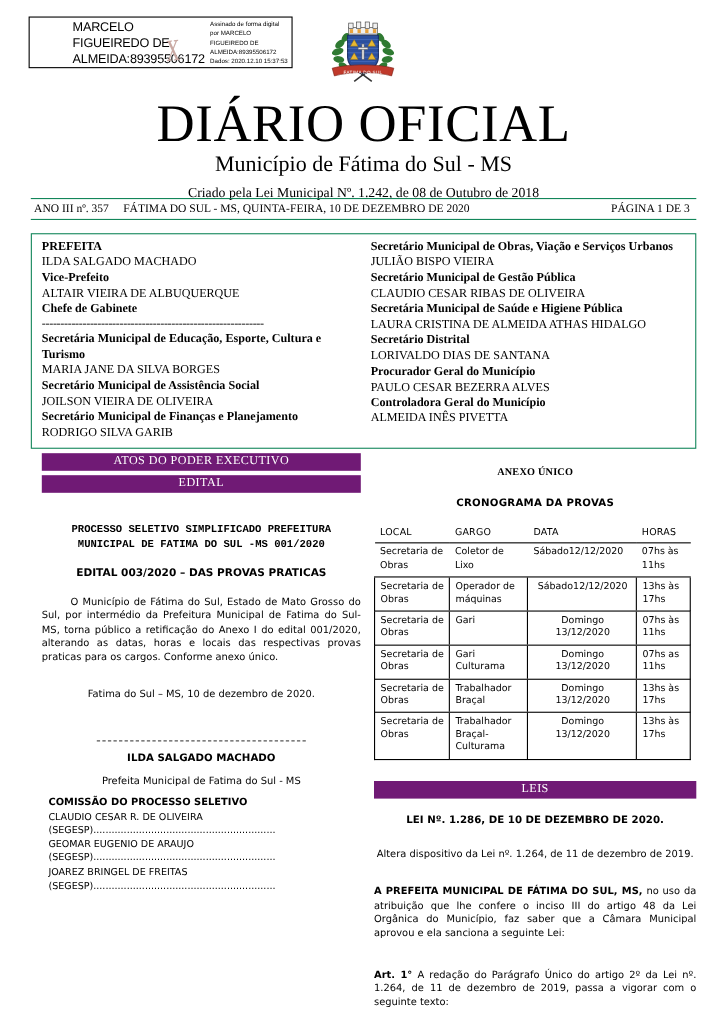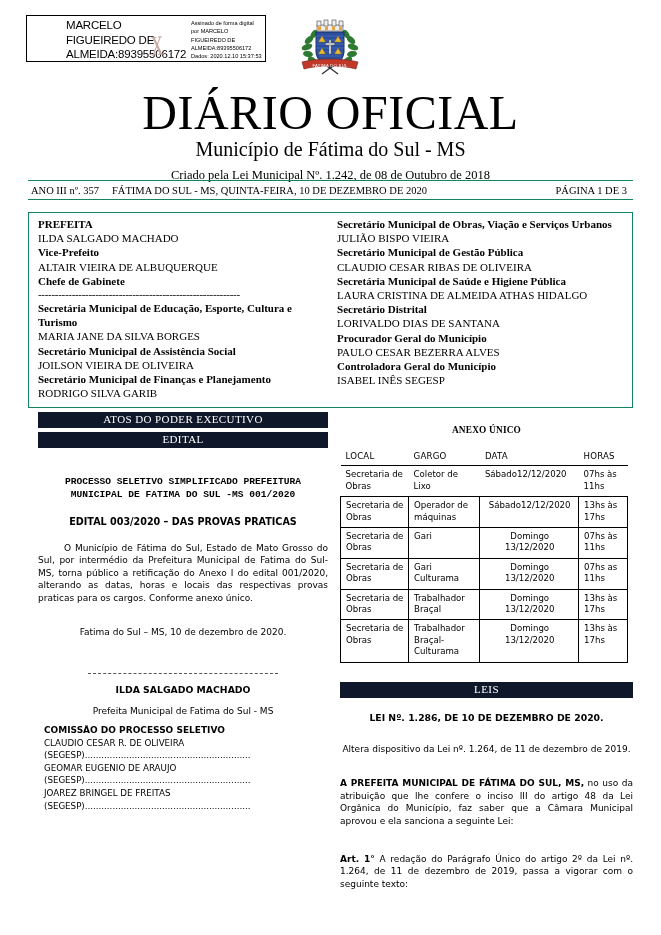--- a/index.html
+++ b/index.html
@@ -132,21 +132,21 @@
     font-size: 11px;
     line-height: 13px;
     letter-spacing: -0.3px;
     overflow: hidden;
     white-space: nowrap;
     height: 13px;
   }
 
   
   .banner {
-    background: #0f172a;
+    background: #701a75;
     color: #ffffff;
     text-align: center;
     font-size: 11px;
     line-height: 13px;
     letter-spacing: 0.4px;
     padding: 1px 0 2px;
   }
 
   
   .col-left {
@@ -413,21 +413,21 @@
     <div class="person">JULIÃO BISPO VIEIRA</div>
     <div class="role">Secretário Municipal de Gestão Pública</div>
     <div class="person">CLAUDIO CESAR RIBAS DE OLIVEIRA</div>
     <div class="role">Secretária Municipal de Saúde e Higiene Pública</div>
     <div class="person">LAURA CRISTINA DE ALMEIDA  ATHAS HIDALGO</div>
     <div class="role">Secretário Distrital</div>
     <div class="person">LORIVALDO DIAS DE SANTANA</div>
     <div class="role">Procurador Geral do Município</div>
     <div class="person">PAULO CESAR BEZERRA ALVES</div>
     <div class="role">Controladora Geral do Município</div>
-    <div class="person">ISABEL INÊS SEGESP</div>
+    <div class="person">ALMEIDA INÊS PIVETTA</div>
   </div>
 </div>
 
 <div class="col-left">
   <div class="banner">ATOS DO PODER EXECUTIVO</div>
   <div class="banner" style="margin-top:4px;">EDITAL</div>
 
   <div class="edital-title">PROCESSO SELETIVO SIMPLIFICADO PREFEITURA MUNICIPAL DE FATIMA DO SUL -MS 001/2020</div>
   <div class="edital-sub">EDITAL 003/2020 – DAS PROVAS PRATICAS</div>
   <div class="edital-body">O Município de Fátima do Sul, Estado de Mato Grosso do Sul, por intermédio da Prefeitura Municipal de Fatima do Sul-MS, torna público a retificação do Anexo I do edital 001/2020, alterando as datas, horas e locais das respectivas provas praticas para os cargos. Conforme anexo único.</div>
@@ -443,20 +443,21 @@
   <div>CLAUDIO CESAR R. DE OLIVEIRA</div>
   <div class="leader"><span>(SEGESP)</span>............................................................</div>
   <div>GEOMAR EUGENIO DE ARAUJO</div>
   <div class="leader"><span>(SEGESP)</span>............................................................</div>
   <div>JOAREZ BRINGEL DE FREITAS</div>
   <div class="leader"><span>(SEGESP)</span>............................................................</div>
 </div>
 
 <div class="col-right">
   <div class="anexo-title">ANEXO ÚNICO</div>
+  <div class="anexo-sub">CRONOGRAMA DA PROVAS</div>
 
   <table class="sched">
     <thead>
       <tr>
         <th class="c-local">LOCAL</th>
         <th class="c-cargo">GARGO</th>
         <th class="c-data">DATA</th>
         <th class="c-horas">HORAS</th>
       </tr>
     </thead>

